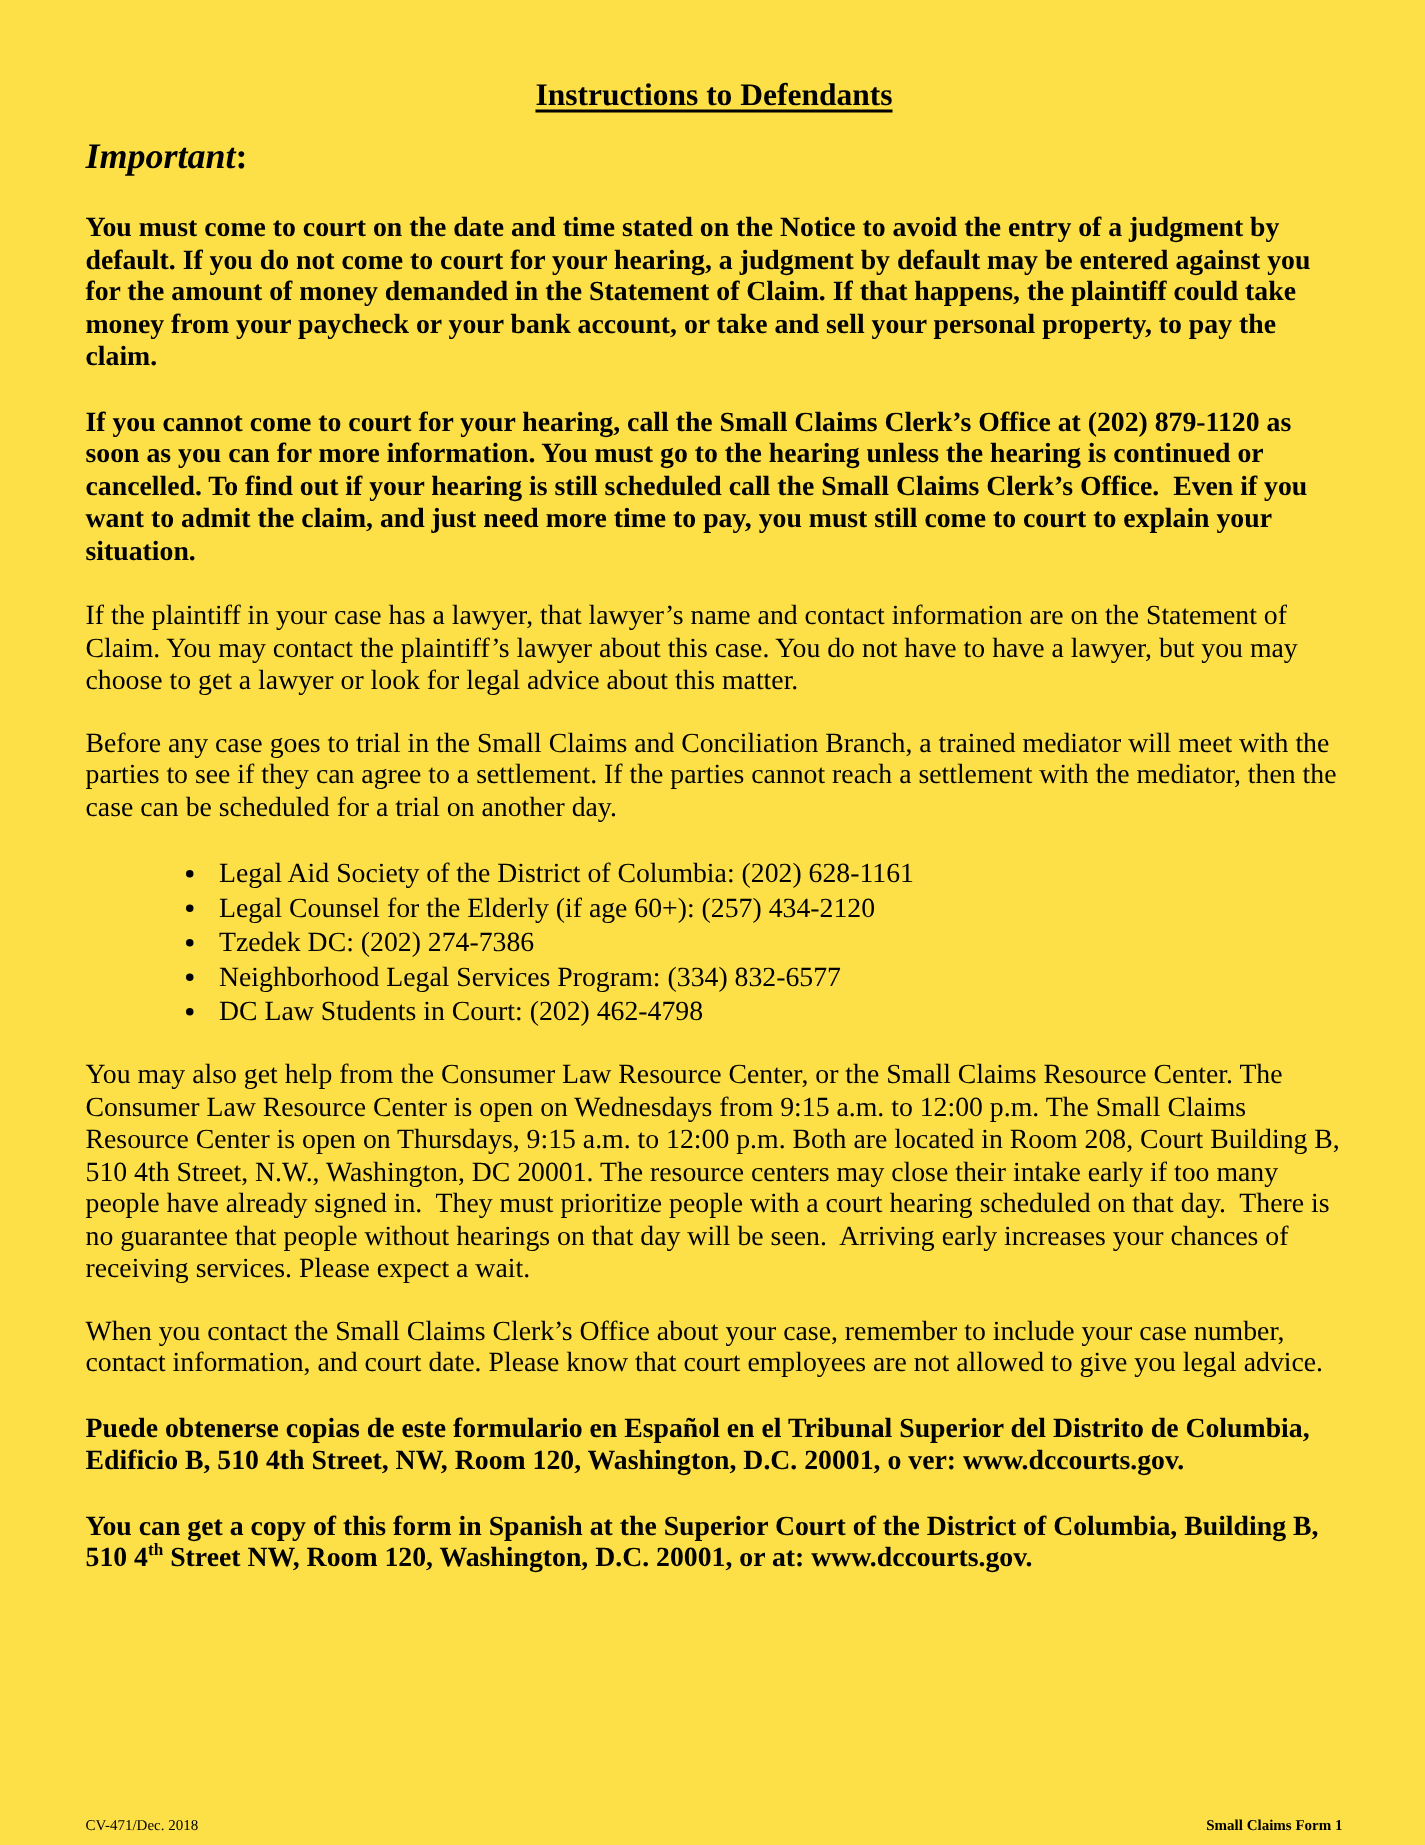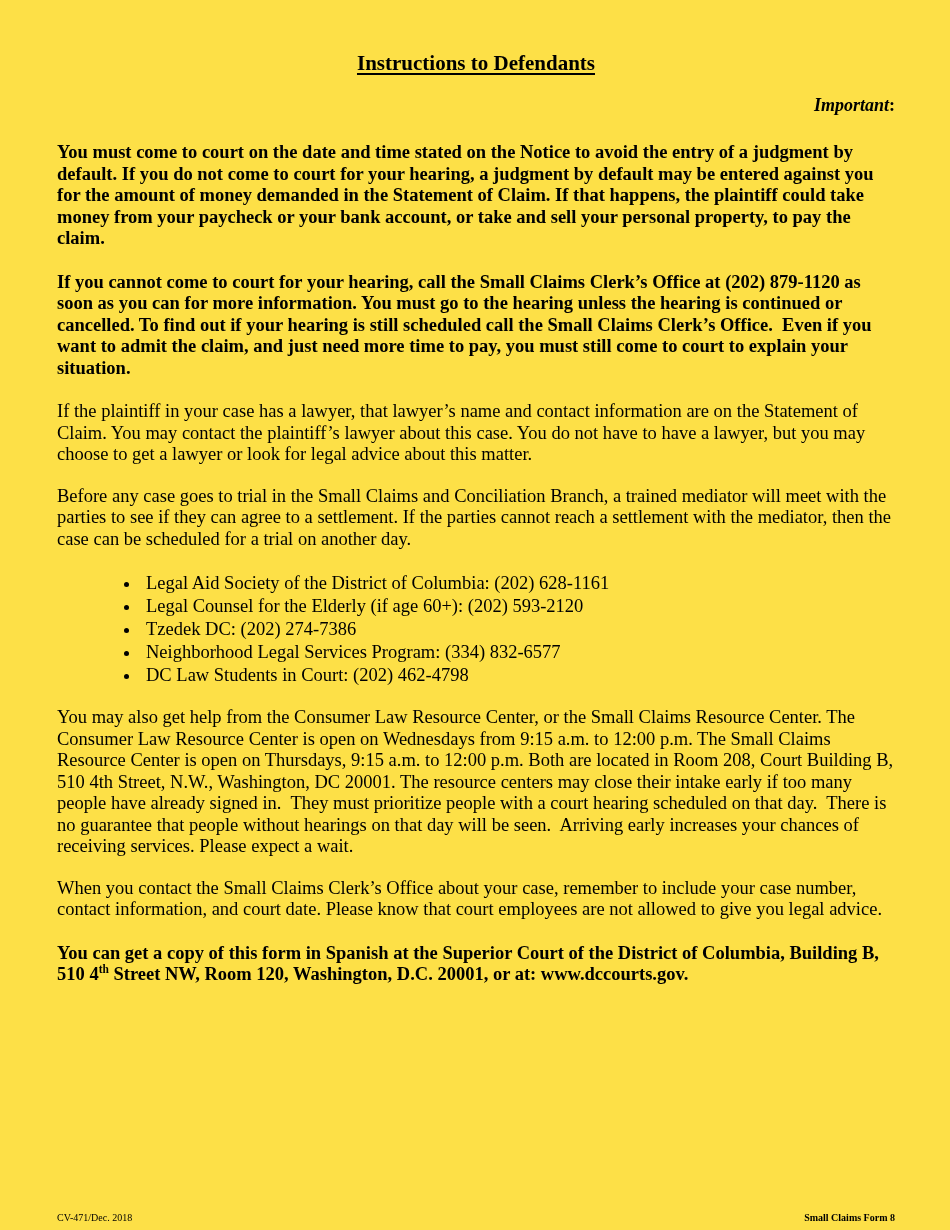--- a/index.html
+++ b/index.html
@@ -24,23 +24,23 @@
     font-size: 21px;
     line-height: 26px;
     font-weight: bold;
     text-align: center;
     text-decoration: underline;
     text-decoration-thickness: 2px;
     text-underline-offset: 3px;
     margin: 0 0 18px 0;
   }
   .important-line {
-    text-align: right;
+    text-align: left;
     font-weight: bold;
-    font-size: 18px;
+    font-size: 24px;
     line-height: 22px;
     margin: 0 0 26px 0;
   }
   .important-word { font-style: italic; }
   p.body-par {
     margin: 0 0 22px 0;
     white-space: pre-wrap;
   }
   p.bold { font-weight: bold; }
   p.gap-sm { margin-bottom: 20px; }
@@ -85,32 +85,33 @@
 
   <p class="body-par bold">If you cannot come to court for your hearing, call the Small Claims Clerk’s Office at (202) 879-1120 as soon as you can for more information. You must go to the hearing unless the hearing is continued or cancelled. To find out if your hearing is still scheduled call the Small Claims Clerk’s Office.  Even if you want to admit the claim, and just need more time to pay, you must still come to court to explain your situation.</p>
 
   <p class="body-par gap-sm">If the plaintiff in your case has a lawyer, that lawyer’s name and contact information are on the Statement of Claim. You may contact the plaintiff’s lawyer about this case. You do not have to have a lawyer, but you may choose to get a lawyer or look for legal advice about this matter.</p>
 
   <p class="body-par">Before any case goes to trial in the Small Claims and Conciliation Branch, a trained mediator will meet with the parties to see if they can agree to a settlement. If the parties cannot reach a settlement with the mediator, then the case can be scheduled for a trial on another day.</p>
 
 
   <ul class="org-list">
     <li>Legal Aid Society of the District of Columbia: (202) 628-1161</li>
-    <li>Legal Counsel for the Elderly (if age 60+): (202) 593-2120</li>
+    <li>Legal Counsel for the Elderly (if age 60+): (257) 434-2120</li>
     <li>Tzedek DC: (202) 274-7386</li>
     <li>Neighborhood Legal Services Program: (334) 832-6577</li>
     <li>DC Law Students in Court: (202) 462-4798</li>
   </ul>
 
   <p class="body-par gap-sm">You may also get help from the Consumer Law Resource Center, or the Small Claims Resource Center. The Consumer Law Resource Center is open on Wednesdays from 9:15 a.m. to 12:00 p.m. The Small Claims Resource Center is open on Thursdays, 9:15 a.m. to 12:00 p.m. Both are located in Room 208, Court Building B, 510 4th Street, N.W., Washington, DC 20001. The resource centers may close their intake early if too many people have already signed in.  They must prioritize people with a court hearing scheduled on that day.  There is no guarantee that people without hearings on that day will be seen.  Arriving early increases your chances of receiving services. Please expect a wait.</p>
 
 
   <p class="body-par">When you contact the Small Claims Clerk’s Office about your case, remember to include your case number, contact information, and court date. Please know that court employees are not allowed to give you legal advice.</p>
 
+  <p class="body-par bold">Puede obtenerse copias de este formulario en Español en el Tribunal Superior del Distrito de Columbia, Edificio B, 510 4th Street, NW, Room 120, Washington, D.C. 20001, o ver: www.dccourts.gov.</p>
 
   <p class="body-par bold"><span>You can get a copy of this form in Spanish at the Superior Court of the District of Columbia, Building B, 510 4</span><sup class="sup-th">th</sup><span> Street NW, Room 120, Washington, D.C. 20001, or at: www.dccourts.gov.</span></p>
 
   <div class="footer">
     <span class="form-number">CV-471/Dec. 2018</span>
-    <span class="form-name">Small Claims Form 8</span>
+    <span class="form-name">Small Claims Form 1</span>
   </div>
 
 </div>
 
 </body></html>

